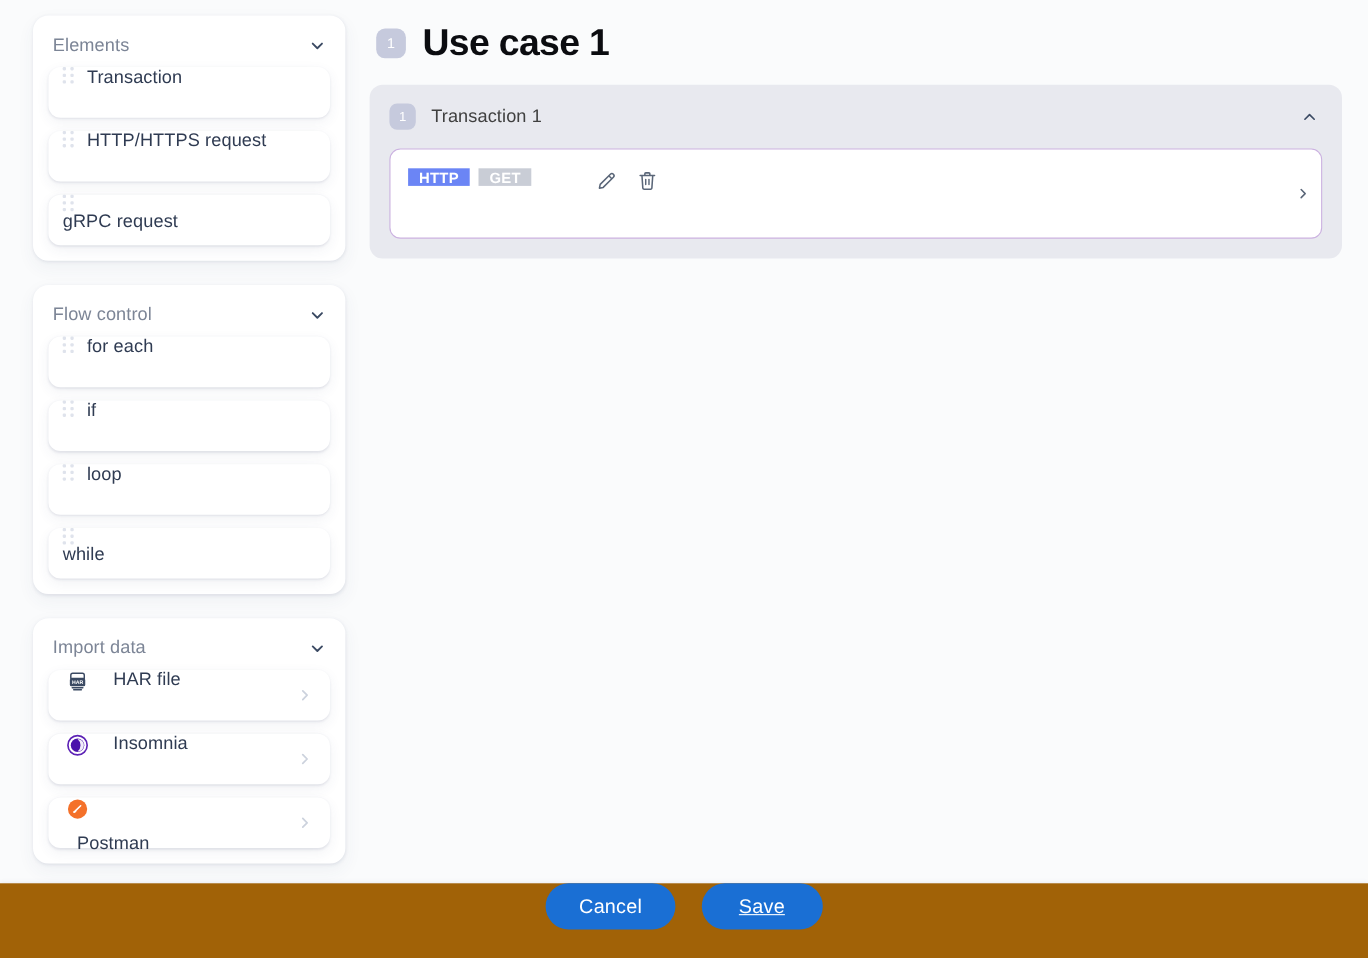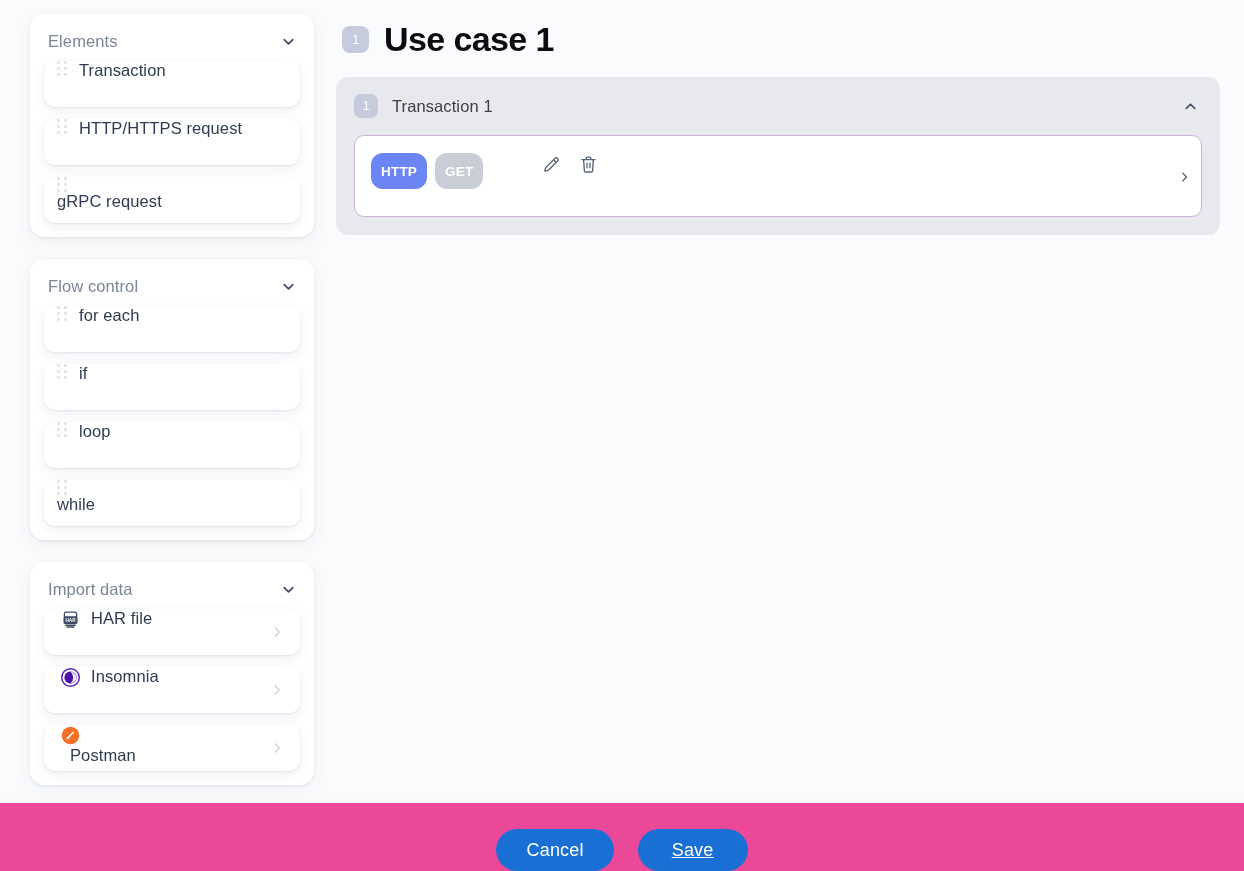--- a/index.html
+++ b/index.html
@@ -51,21 +51,21 @@
   .item:last-child { margin-bottom: 0; flex-direction: column; }
   .grip {
     width: 11px; height: 15px; flex: none; margin-right: 11px;
     display: grid; grid-template-columns: 3px 3px; grid-template-rows: 3px 3px 3px;
     gap: 3px 4px; align-content: center;
   }
   .grip i { display: block; width: 3px; height: 3px; background: #dfe3ec; border-radius: 1px; }
   .item-label {
     font-size: 16.5px; color: #2f3b52; letter-spacing: .1px; white-space: nowrap;
   }
-  .item.with-icon { padding-left: 16px; cursor: pointer; }
+  .item.with-icon { padding-left: 16px; cursor: pointer; gap: 12px; }
   .item.with-icon .item-label { margin-left: 10px; }
   .item .chev-right { position: absolute; right: 16px; top: 50%; transform: translateY(-50%);
                       width: 14px; height: 14px; }
   .ic { width: 21px; height: 21px; flex: none; display: block; }
 
   
   #main {
     position: absolute; left: 330px; top: 0; right: 0; height: 803px;
     padding: 12px 24px 0 6px;
   }
@@ -102,21 +102,21 @@
     margin: 0 18px 0 18px;
     background: #ffffff;
     border: 1px solid #cbb1e0;
     border-radius: 10px;
     min-height: 82px;
     display: flex; align-items: flex-start;
     padding: 16px 18px 16px 16px;
   }
   .badges { display: flex; gap: 8px; align-items: center; flex: none; width: 170px; padding-top: 1px; }
   .badge {
-    height: 36px; border-radius: 12px; color: #ffffff; font-size: 13.5px; font-weight: bold;
+    height: 16px; border-radius: 0; color: #ffffff; font-size: 13.5px; font-weight: bold;
     display: flex; align-items: center; justify-content: center; padding: 8px 10px;
     letter-spacing: .2px;
   }
   .badge.http { background: #6b85f5; }
   .badge.method { background: #c9cdd6; }
 
   .fields { flex: 1; padding-top: 2px; }
   .field-row { display: flex; align-items: baseline; min-height: 30px; }
   .field-label {
     width: 62px; flex: none; color: #9aa2b1; font-size: 15.5px; letter-spacing: .1px;
@@ -126,23 +126,23 @@
   .req-actions { display: flex; align-items: flex-start; gap: 16px; flex: none; padding-top: 2px; }
   .act { width: 21px; height: 21px; cursor: pointer; }
   .req-expand {
     position: absolute; right: 10px; top: 50%; transform: translateY(-50%);
     width: 13px; height: 13px; cursor: pointer;
   }
 
   
   #footer {
     position: absolute; left: 0; bottom: 0; width: 1244px; height: 68px;
-    background: #ec4899;
+    background: #a16207;
     box-shadow: 0 -1px 4px rgba(60,70,110,.07);
-    display: flex; align-items: flex-end; justify-content: center; gap: 24px;
+    display: flex; align-items: flex-start; justify-content: center; gap: 24px;
   }
   .btn {
     border: none; cursor: pointer; color: #ffffff;
     background: #1a6fd4;
     border-radius: 22px; height: 42px; padding: 0 30px;
     font-size: 18px; font-family: "Liberation Sans", sans-serif;
     letter-spacing: .2px;
   }
   .btn.save { padding: 0 34px; text-decoration: underline; }
 </style>

